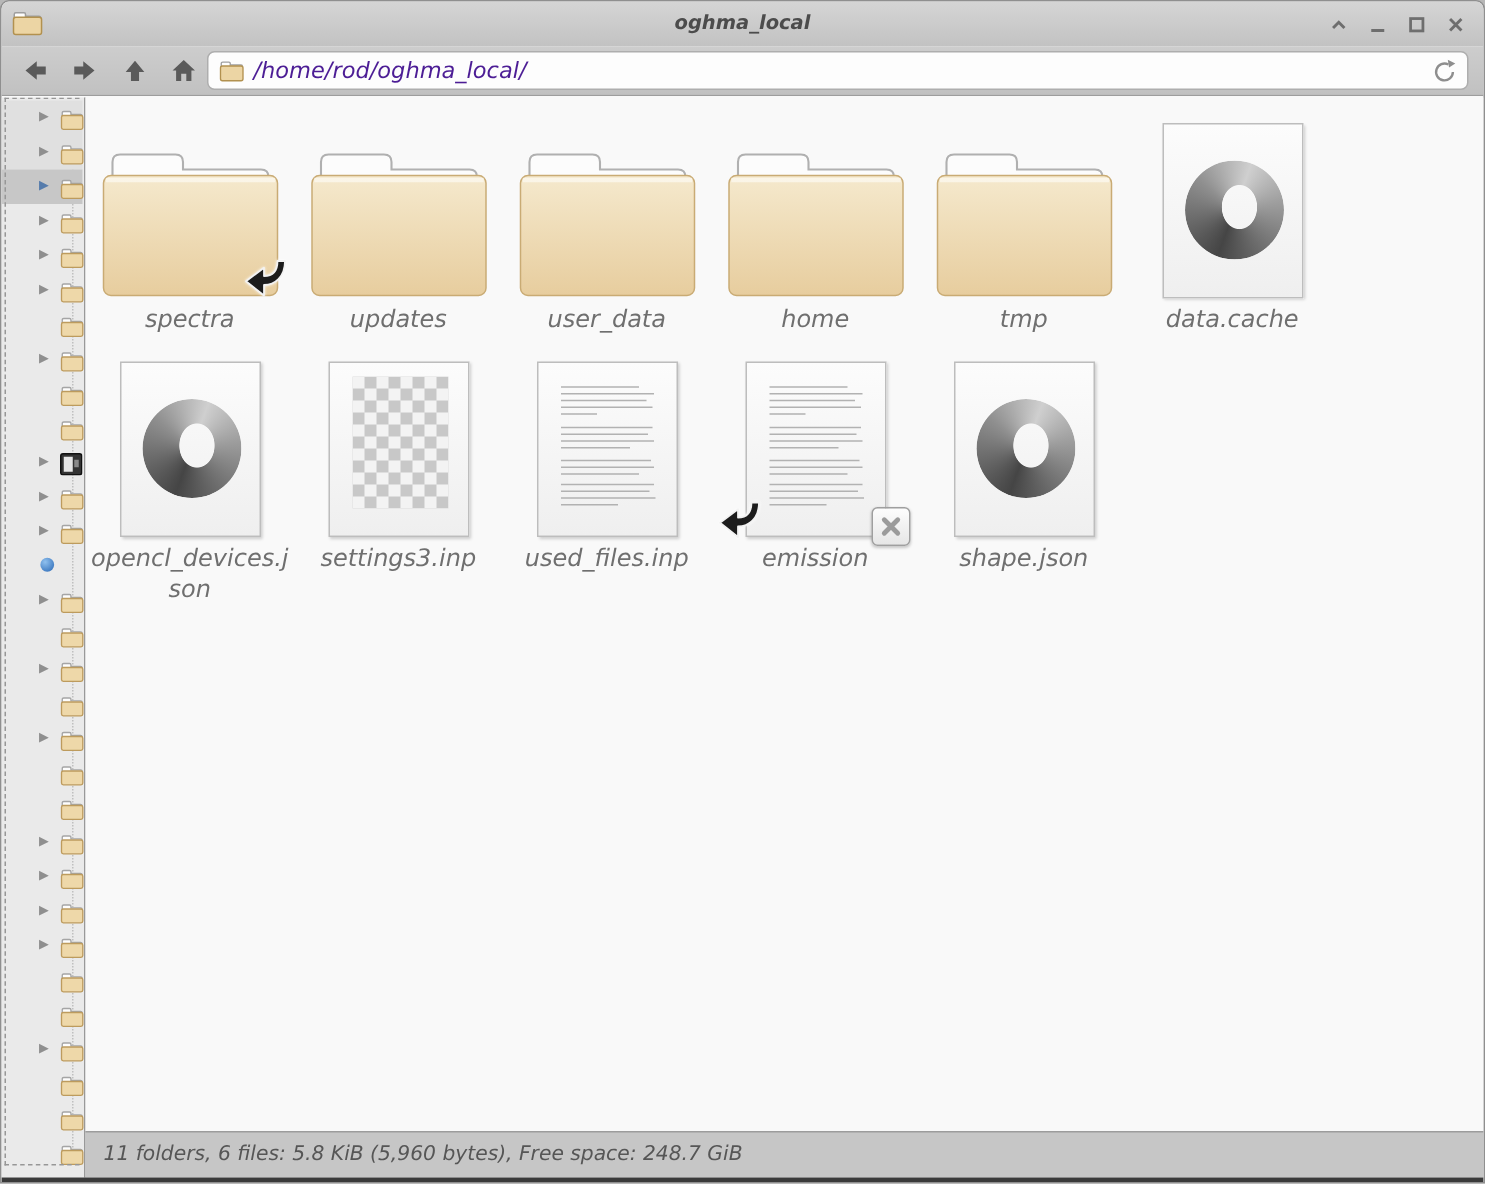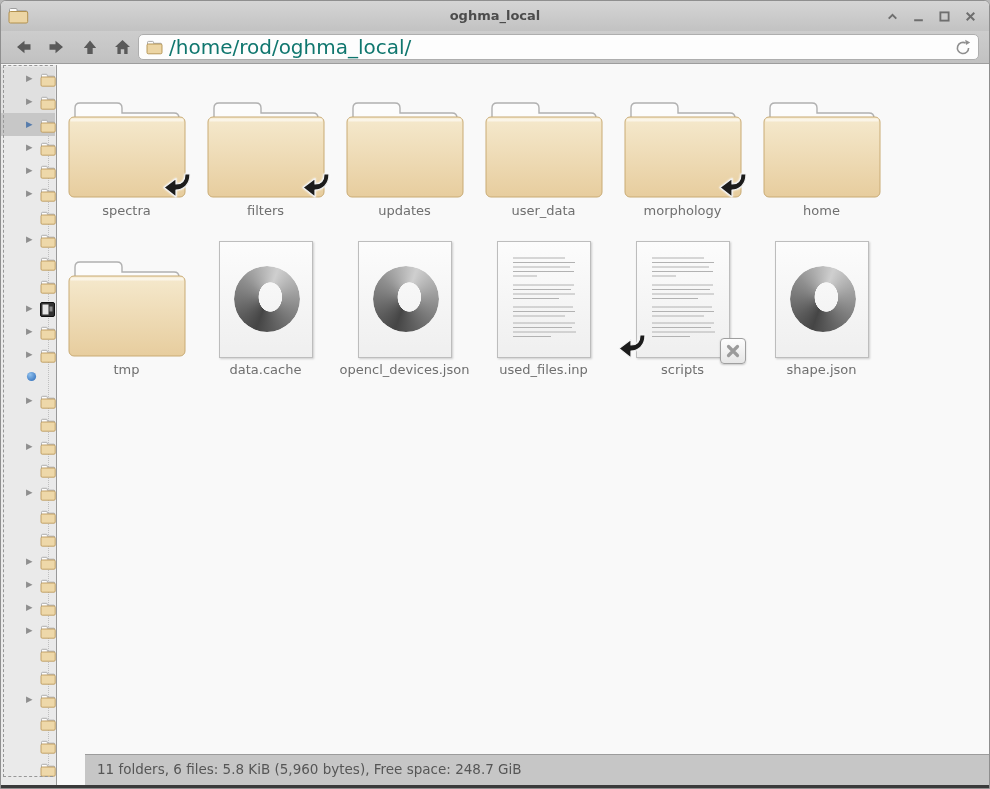--- a/index.html
+++ b/index.html
@@ -1,75 +1,75 @@
 <!DOCTYPE html>
 <html><head>
 <meta charset="utf-8">
 <style>
   html,body{margin:0;padding:0;background:#b7b7b7;}
   .window{position:relative;width:990px;height:789px;box-sizing:border-box;
     border:1px solid #8f8f8f;border-radius:6px 6px 0 0;overflow:hidden;
-    background:#f9f9f9;font-family:"DejaVu Sans",sans-serif;}
+    background:#f9f9f9;font-family:"DejaVu Sans",sans-serif;font-style:italic;}
   
   .titlebar{position:absolute;top:0;left:0;right:0;height:30px;
     background:linear-gradient(#d5d5d5,#c2c2c2);}
   .win-icon{position:absolute;left:7px;top:6px;}
   .title{position:absolute;left:0;right:0;top:0;height:30px;line-height:30px;
     text-align:center;font-size:13px;font-weight:bold;color:#4c4c4c;}
   .controls{position:absolute;right:10px;top:0;height:30px;display:flex;gap:9px;align-items:center;}
   .ctrl{width:17px;height:17px;display:flex;align-items:center;justify-content:center;cursor:default;}
   
   .toolbar{position:absolute;top:30px;left:0;right:0;height:33px;
     background:linear-gradient(#cdcdcd,#c1c1c1);border-bottom:1px solid #9d9d9d;box-sizing:border-box;}
   .nav{position:absolute;left:8px;top:3px;display:flex;gap:4px;}
   .navbtn{width:29px;height:26px;display:flex;align-items:center;justify-content:center;border-radius:4px;}
   .pathbar{position:absolute;left:137px;right:10px;top:3px;height:26px;background:#fdfdfd;
     border:1px solid #aeaeae;border-radius:5px;box-sizing:border-box;}
   .pathbar .pfolder{position:absolute;left:7px;top:5px;}
-  .pathtext{position:absolute;left:30px;top:0;line-height:24px;font-size:20px;color:#0f766e;white-space:nowrap;}
+  .pathtext{position:absolute;left:30px;top:0;line-height:24px;font-size:15px;color:#4c1d95;white-space:nowrap;}
   .refresh{position:absolute;right:6px;top:4px;}
   
   .sidebar{position:absolute;top:64px;left:0;width:56px;bottom:3px;background:#eaeaea;
     border-right:1px solid #999;box-sizing:border-box;overflow:hidden;}
   .sidebar .focusdash{position:absolute;top:0;left:2px;right:3px;bottom:8px;
     border:1px dashed #979797;border-right:none;pointer-events:none;}
   .treeline{position:absolute;left:47px;top:4px;bottom:12px;border-left:1px dotted #bfbfbf;}
   .tree{position:absolute;top:2px;left:0;right:1px;}
   .srow{height:23px;display:flex;align-items:center;padding-left:25px;gap:3px;box-sizing:border-box;}
   .srow.band{background:#e0e0e0;}
   .srow.sel{background:#c7c7c7;}
   .sarrow{width:11px;font-size:8.5px;color:#8f8f8f;flex:0 0 11px;line-height:1;}
   .sarrow.selarrow{color:#567cac;}
   .sicon{width:16px;height:14px;flex:0 0 16px;}
   
   .main{position:absolute;top:64px;left:56px;right:0;bottom:34px;background:#f9f9f9;overflow:hidden;}
   .grid{position:absolute;left:0;top:24px;display:grid;grid-template-columns:repeat(6,139px);grid-auto-rows:159px;}
   .cell{position:relative;width:139px;}
   .ibox{position:relative;width:139px;height:110px;display:flex;align-items:flex-end;justify-content:center;}
   .label{width:139px;box-sizing:border-box;padding:0 1px;margin-top:4px;text-align:center;
-    font-size:13px;color:#6f6f6f;line-height:1.3;word-break:break-all;}
+    font-size:16px;color:#6f6f6f;line-height:1.3;word-break:break-all;}
   .page{position:relative;width:94px;height:117px;background:linear-gradient(#fcfcfc,#efefef);
     border:1px solid #bdbdbd;box-sizing:border-box;box-shadow:1px 1px 2px rgba(0,0,0,.18);}
   .swirl{position:absolute;left:14px;top:24px;width:66px;height:66px;border-radius:50%;
     background:conic-gradient(from 230deg at 50% 50%,#585858,#8f8f8f 80deg,#cfcfcf 150deg,#9e9e9e 210deg,#6a6a6a 280deg,#454545 330deg,#585858);
     -webkit-mask:radial-gradient(ellipse 12px 15px at 55% 47%,transparent 96%,#000 100%);
     mask:radial-gradient(ellipse 12px 15px at 55% 47%,transparent 96%,#000 100%);}
   .checker{position:absolute;left:15px;top:9px;width:64px;height:88px;
     background:conic-gradient(#c8c8c8 25%,#f3f3f3 0 50%,#c8c8c8 0 75%,#f3f3f3 0) 0 0/16px 16px;}
   .em{position:absolute;filter:drop-shadow(0 0 1px rgba(255,255,255,.9));}
   .em-br{right:2px;bottom:-6px;}
   .em-bl{left:4px;bottom:-8px;}
   .em-xr{right:6px;bottom:-6px;filter:none;}
   .xbadge{width:26px;height:26px;border-radius:4px;background:linear-gradient(#fdfdfd,#e6e6e6);
     border:1px solid #9f9f9f;box-sizing:border-box;display:flex;align-items:center;justify-content:center;
     box-shadow:0 1px 2px rgba(0,0,0,.2);}
   
   .statusbar{position:absolute;left:56px;right:0;bottom:3px;height:31px;background:#c6c6c6;
     border-top:1px solid #9c9c9c;box-sizing:border-box;color:#565656;font-size:13.5px;
-    line-height:29px;padding-left:12px;white-space:nowrap;overflow:hidden;margin-left:28px;}
+    line-height:29px;padding-left:12px;white-space:nowrap;overflow:hidden;}
   .bottomedge{position:absolute;left:0;right:0;bottom:0;height:3px;background:#3a3a3a;}
 </style>
 </head>
 <body>
 
 <div class="window">
 
   <div class="titlebar">
     <span class="win-icon">
       <svg width="21" height="17" viewBox="0 0 21 17">
@@ -399,124 +399,94 @@
     <defs>
                 <linearGradient id="fg" x1="0" y1="0" x2="0" y2="1">
       <stop offset="0" stop-color="#f5e9cd"></stop>
                   <stop offset="1" stop-color="#e7cd9e"></stop>
                 </linearGradient>
               </defs>
     <path d="M8 30 L8 12 Q8 7 13 7 L50 7 Q55 7 55 12 L55 17 L107 17 Q112 17 112 22 L112 30 Z" fill="#fcfcfc" stroke="#b0b0b0" stroke-width="1.4"></path>
     <rect x="2" y="21" width="116" height="80" rx="5" fill="url(#fg)" stroke="#c9ab74" stroke-width="1"></rect>
     <rect x="3.5" y="22.5" width="113" height="3" fill="rgba(255,255,255,0.55)"></rect>
             </svg>
-            <div class="em em-br"><svg width="32" height="30" viewBox="0 0 32 30">
-    <path d="M28 3 C28 14 21 19 14 19 L14 26 L2 16.5 L14 7.5 L14 13 C20 13 23 10 23 3 Z" fill="#1c1c1c" stroke="#f2f2f2" stroke-width="1.2" stroke-linejoin="round"></path>
-              </svg></div>
-          </div>
-          <div class="label">filters</div>
+          </div>
+          <div class="label">updates</div>
         </div>
         <div class="cell">
           <div class="ibox">
             <svg width="120" height="103" viewBox="0 0 120 103">
     <defs>
                 <linearGradient id="fg" x1="0" y1="0" x2="0" y2="1">
       <stop offset="0" stop-color="#f5e9cd"></stop>
                   <stop offset="1" stop-color="#e7cd9e"></stop>
                 </linearGradient>
               </defs>
     <path d="M8 30 L8 12 Q8 7 13 7 L50 7 Q55 7 55 12 L55 17 L107 17 Q112 17 112 22 L112 30 Z" fill="#fcfcfc" stroke="#b0b0b0" stroke-width="1.4"></path>
     <rect x="2" y="21" width="116" height="80" rx="5" fill="url(#fg)" stroke="#c9ab74" stroke-width="1"></rect>
     <rect x="3.5" y="22.5" width="113" height="3" fill="rgba(255,255,255,0.55)"></rect>
             </svg>
           </div>
-          <div class="label">updates</div>
+          <div class="label">user_data</div>
         </div>
         <div class="cell">
           <div class="ibox">
             <svg width="120" height="103" viewBox="0 0 120 103">
     <defs>
                 <linearGradient id="fg" x1="0" y1="0" x2="0" y2="1">
       <stop offset="0" stop-color="#f5e9cd"></stop>
                   <stop offset="1" stop-color="#e7cd9e"></stop>
                 </linearGradient>
               </defs>
     <path d="M8 30 L8 12 Q8 7 13 7 L50 7 Q55 7 55 12 L55 17 L107 17 Q112 17 112 22 L112 30 Z" fill="#fcfcfc" stroke="#b0b0b0" stroke-width="1.4"></path>
     <rect x="2" y="21" width="116" height="80" rx="5" fill="url(#fg)" stroke="#c9ab74" stroke-width="1"></rect>
     <rect x="3.5" y="22.5" width="113" height="3" fill="rgba(255,255,255,0.55)"></rect>
             </svg>
           </div>
-          <div class="label">user_data</div>
+          <div class="label">home</div>
         </div>
         <div class="cell">
           <div class="ibox">
             <svg width="120" height="103" viewBox="0 0 120 103">
     <defs>
                 <linearGradient id="fg" x1="0" y1="0" x2="0" y2="1">
       <stop offset="0" stop-color="#f5e9cd"></stop>
                   <stop offset="1" stop-color="#e7cd9e"></stop>
                 </linearGradient>
               </defs>
     <path d="M8 30 L8 12 Q8 7 13 7 L50 7 Q55 7 55 12 L55 17 L107 17 Q112 17 112 22 L112 30 Z" fill="#fcfcfc" stroke="#b0b0b0" stroke-width="1.4"></path>
     <rect x="2" y="21" width="116" height="80" rx="5" fill="url(#fg)" stroke="#c9ab74" stroke-width="1"></rect>
     <rect x="3.5" y="22.5" width="113" height="3" fill="rgba(255,255,255,0.55)"></rect>
             </svg>
-            <div class="em em-br"><svg width="32" height="30" viewBox="0 0 32 30">
-    <path d="M28 3 C28 14 21 19 14 19 L14 26 L2 16.5 L14 7.5 L14 13 C20 13 23 10 23 3 Z" fill="#1c1c1c" stroke="#f2f2f2" stroke-width="1.2" stroke-linejoin="round"></path>
-              </svg></div>
-          </div>
-          <div class="label">morphology</div>
-        </div>
-        <div class="cell">
-          <div class="ibox">
-            <svg width="120" height="103" viewBox="0 0 120 103">
-    <defs>
-                <linearGradient id="fg" x1="0" y1="0" x2="0" y2="1">
-      <stop offset="0" stop-color="#f5e9cd"></stop>
-                  <stop offset="1" stop-color="#e7cd9e"></stop>
-                </linearGradient>
-              </defs>
-    <path d="M8 30 L8 12 Q8 7 13 7 L50 7 Q55 7 55 12 L55 17 L107 17 Q112 17 112 22 L112 30 Z" fill="#fcfcfc" stroke="#b0b0b0" stroke-width="1.4"></path>
-    <rect x="2" y="21" width="116" height="80" rx="5" fill="url(#fg)" stroke="#c9ab74" stroke-width="1"></rect>
-    <rect x="3.5" y="22.5" width="113" height="3" fill="rgba(255,255,255,0.55)"></rect>
-            </svg>
-          </div>
-          <div class="label">home</div>
-        </div>
-        <div class="cell">
-          <div class="ibox">
-            <svg width="120" height="103" viewBox="0 0 120 103">
-    <defs>
-                <linearGradient id="fg" x1="0" y1="0" x2="0" y2="1">
-      <stop offset="0" stop-color="#f5e9cd"></stop>
-                  <stop offset="1" stop-color="#e7cd9e"></stop>
-                </linearGradient>
-              </defs>
-    <path d="M8 30 L8 12 Q8 7 13 7 L50 7 Q55 7 55 12 L55 17 L107 17 Q112 17 112 22 L112 30 Z" fill="#fcfcfc" stroke="#b0b0b0" stroke-width="1.4"></path>
-    <rect x="2" y="21" width="116" height="80" rx="5" fill="url(#fg)" stroke="#c9ab74" stroke-width="1"></rect>
-    <rect x="3.5" y="22.5" width="113" height="3" fill="rgba(255,255,255,0.55)"></rect>
-            </svg>
           </div>
           <div class="label">tmp</div>
         </div>
         <div class="cell">
           <div class="ibox">
             <div class="page">
               <div class="swirl"></div>
             </div>
           </div>
           <div class="label">data.cache</div>
         </div>
         <div class="cell">
           <div class="ibox">
             <div class="page">
               <div class="swirl"></div>
             </div>
           </div>
           <div class="label">opencl_devices.json</div>
+        </div>
+        <div class="cell">
+          <div class="ibox">
+            <div class="page">
+              <div class="checker"></div>
+            </div>
+          </div>
+          <div class="label">settings3.inp</div>
         </div>
         <div class="cell">
           <div class="ibox">
             <div class="page"><svg width="92" height="115" viewBox="0 0 92 115">
                 <line x1="15" y1="16" x2="67" y2="16" stroke="#b2b2b2" stroke-width="1"></line>
                 <line x1="15" y1="20.5" x2="77" y2="20.5" stroke="#b2b2b2" stroke-width="1"></line>
                 <line x1="15" y1="25" x2="72" y2="25" stroke="#b2b2b2" stroke-width="1"></line>
                 <line x1="15" y1="29.5" x2="76" y2="29.5" stroke="#b2b2b2" stroke-width="1"></line>
                 <line x1="15" y1="34" x2="39" y2="34" stroke="#b2b2b2" stroke-width="1"></line>
                 <line x1="15" y1="43" x2="76" y2="43" stroke="#b2b2b2" stroke-width="1"></line>
@@ -558,21 +528,21 @@
     <path d="M28 3 C28 14 21 19 14 19 L14 26 L2 16.5 L14 7.5 L14 13 C20 13 23 10 23 3 Z" fill="#1c1c1c" stroke="#f2f2f2" stroke-width="1.2" stroke-linejoin="round"></path>
               </svg></div>
             <div class="em em-xr">
               <div class="xbadge">
                 <svg width="14" height="14" viewBox="0 0 14 14">
     <path d="M2.5 2.5 L11.5 11.5 M11.5 2.5 L2.5 11.5" stroke="#9b9b9b" stroke-width="3.2" stroke-linecap="round"></path>
                 </svg>
               </div>
             </div>
           </div>
-          <div class="label">scripts</div>
+          <div class="label">emission</div>
         </div>
         <div class="cell">
           <div class="ibox">
             <div class="page">
               <div class="swirl"></div>
             </div>
           </div>
           <div class="label">shape.json</div>
         </div>
       </div>

